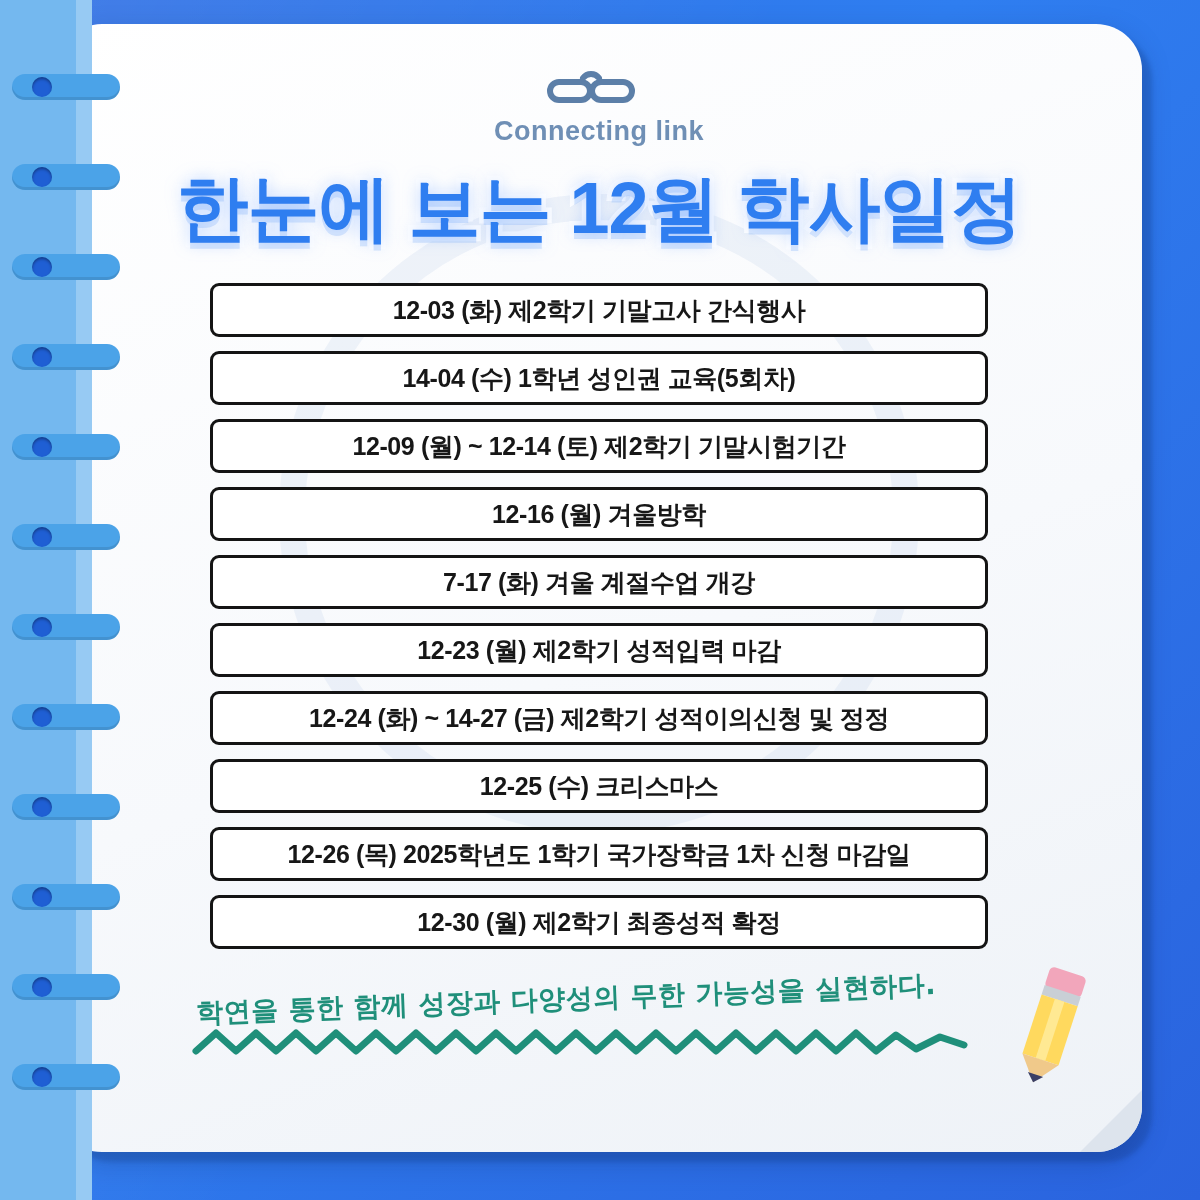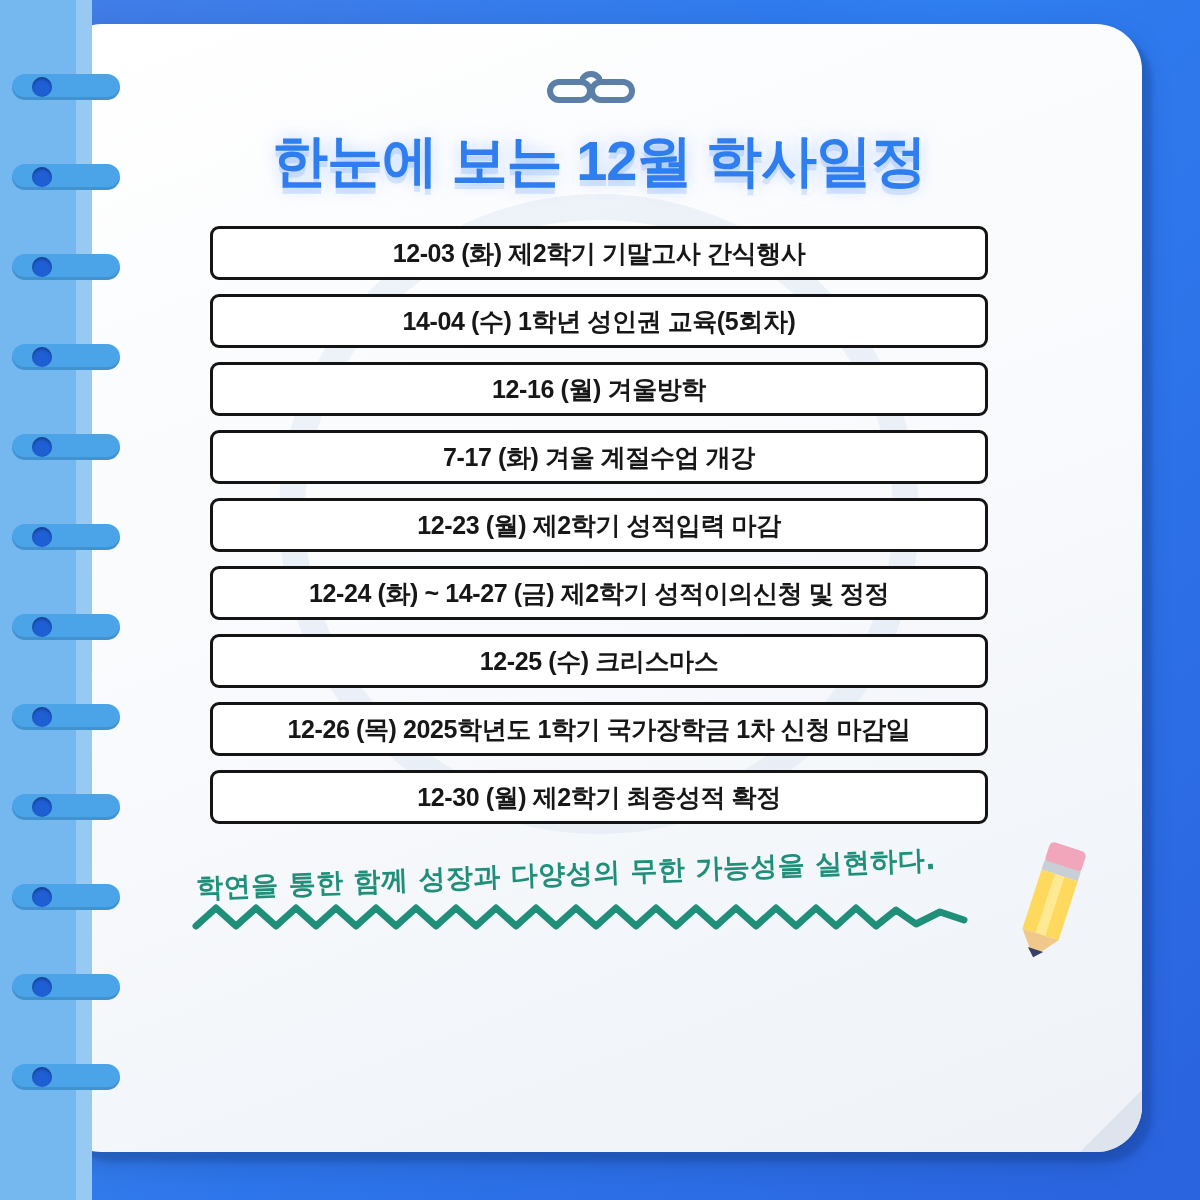--- a/index.html
+++ b/index.html
@@ -118,21 +118,21 @@
     letter-spacing: 0.5px;
     color: #6f8fb5;
   }
 
   
   .title {
     position: relative;
     z-index: 3;
     text-align: center;
     margin-top: 14px;
-    font-size: 56px;
+    font-size: 72px;
     font-weight: bold;
     letter-spacing: -1px;
     color: #2f7ef0;
     -webkit-text-stroke: 9px #ffffff;
     paint-order: stroke fill;
     text-shadow:
       0 0 16px rgba(120,170,255,0.55),
       0 6px 0 rgba(150,190,250,0.35);
   }
 
@@ -256,27 +256,29 @@
     <div class="fold"></div>
 
     <div class="brand">
       <svg class="chain" width="120" height="42" viewBox="0 0 120 42">
         <g fill="none" stroke="#5c7fa8" stroke-width="6" stroke-linecap="round">
           <path d="M20 14 h22 a9 9 0 0 1 0 18 h-22 a9 9 0 0 1 0 -18 z"></path>
           <path d="M62 14 h22 a9 9 0 0 1 0 18 h-22 a9 9 0 0 1 0 -18 z"></path>
           <path d="M44 10 a10 10 0 0 1 16 0"></path>
         </g>
       </svg>
+      <div class="brand-text">Connecting link</div>
     </div>
 
     <div class="title">한눈에 보는 12월 학사일정</div>
 
     <div class="schedule">
       <div class="row">12-03 (화) 제2학기 기말고사 간식행사</div>
       <div class="row">14-04 (수) 1학년 성인권 교육(5회차)</div>
+      <div class="row">12-09 (월) ~ 12-14 (토) 제2학기 기말시험기간</div>
       <div class="row">12-16 (월) 겨울방학</div>
       <div class="row">7-17 (화) 겨울 계절수업 개강</div>
       <div class="row">12-23 (월) 제2학기 성적입력 마감</div>
       <div class="row">12-24 (화) ~ 14-27 (금) 제2학기 성적이의신청 및 정정</div>
       <div class="row">12-25 (수) 크리스마스</div>
       <div class="row">12-26 (목) 2025학년도 1학기 국가장학금 1차 신청 마감일</div>
       <div class="row">12-30 (월) 제2학기 최종성적 확정</div>
     </div>
 
     <div class="footer">

